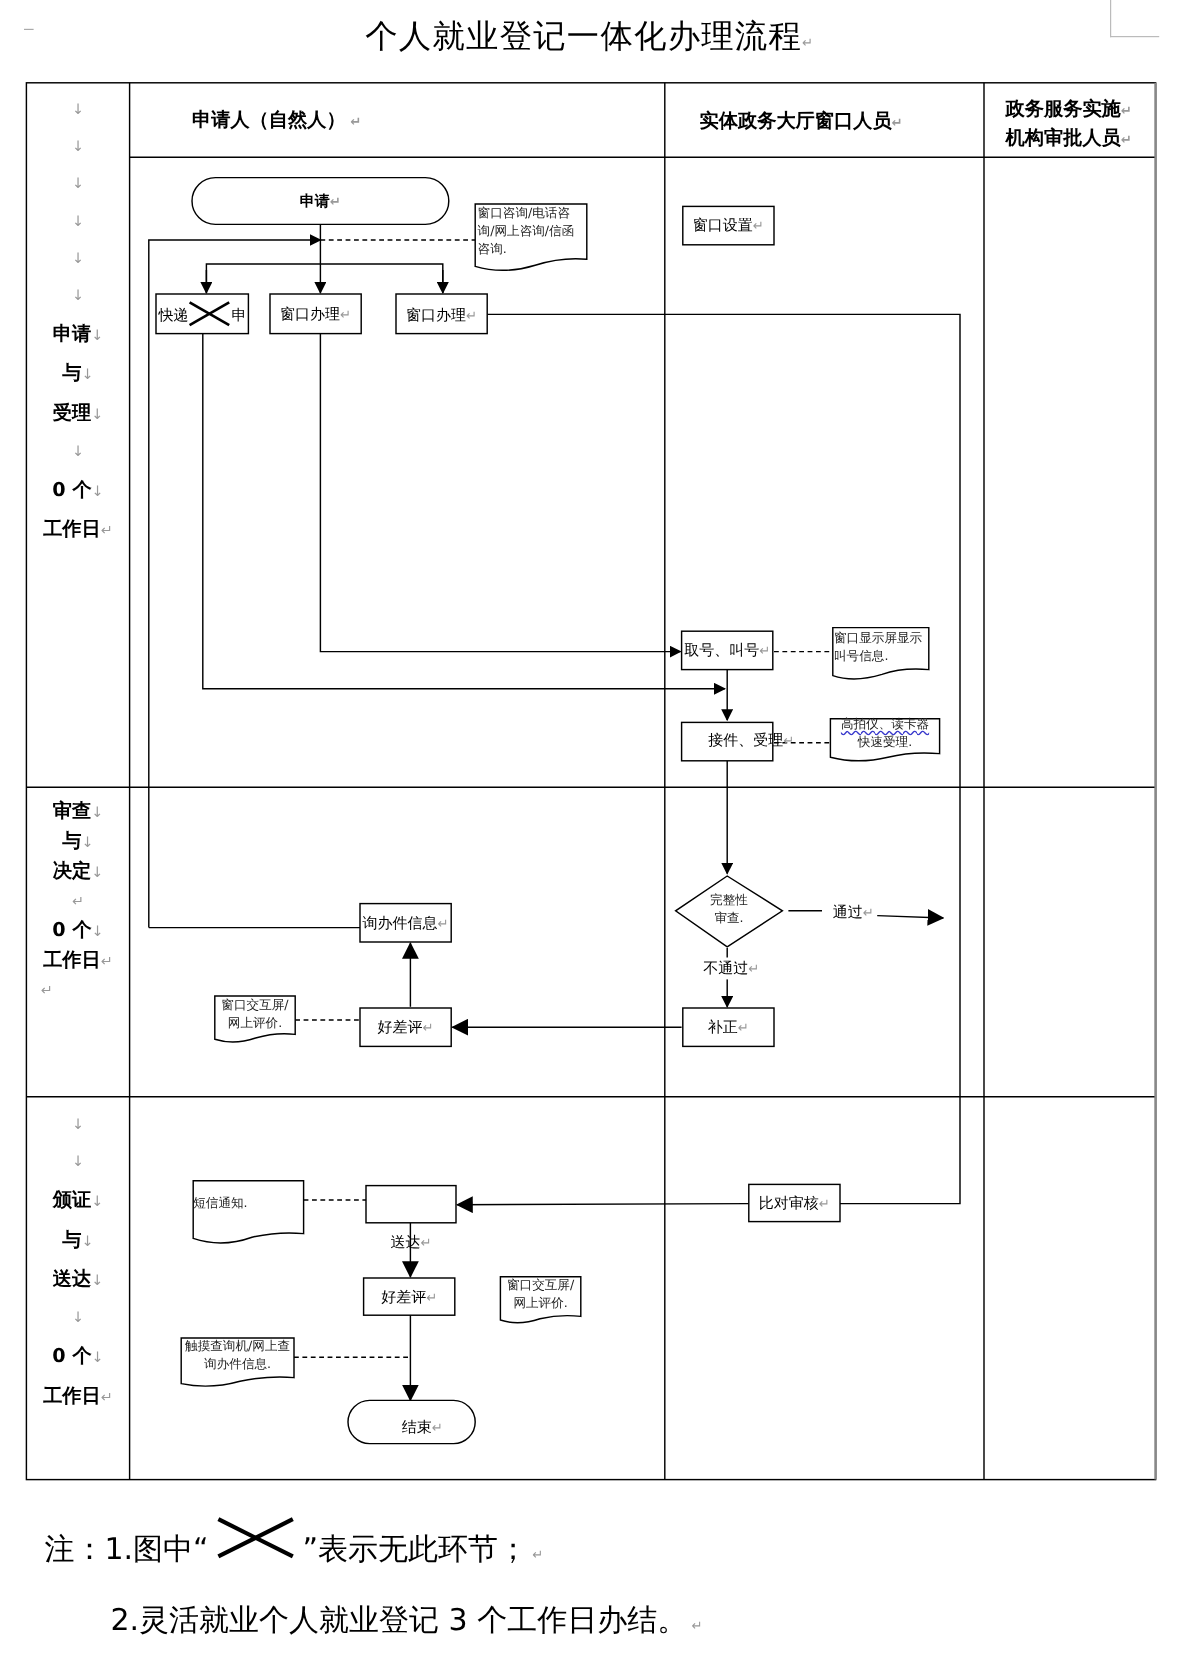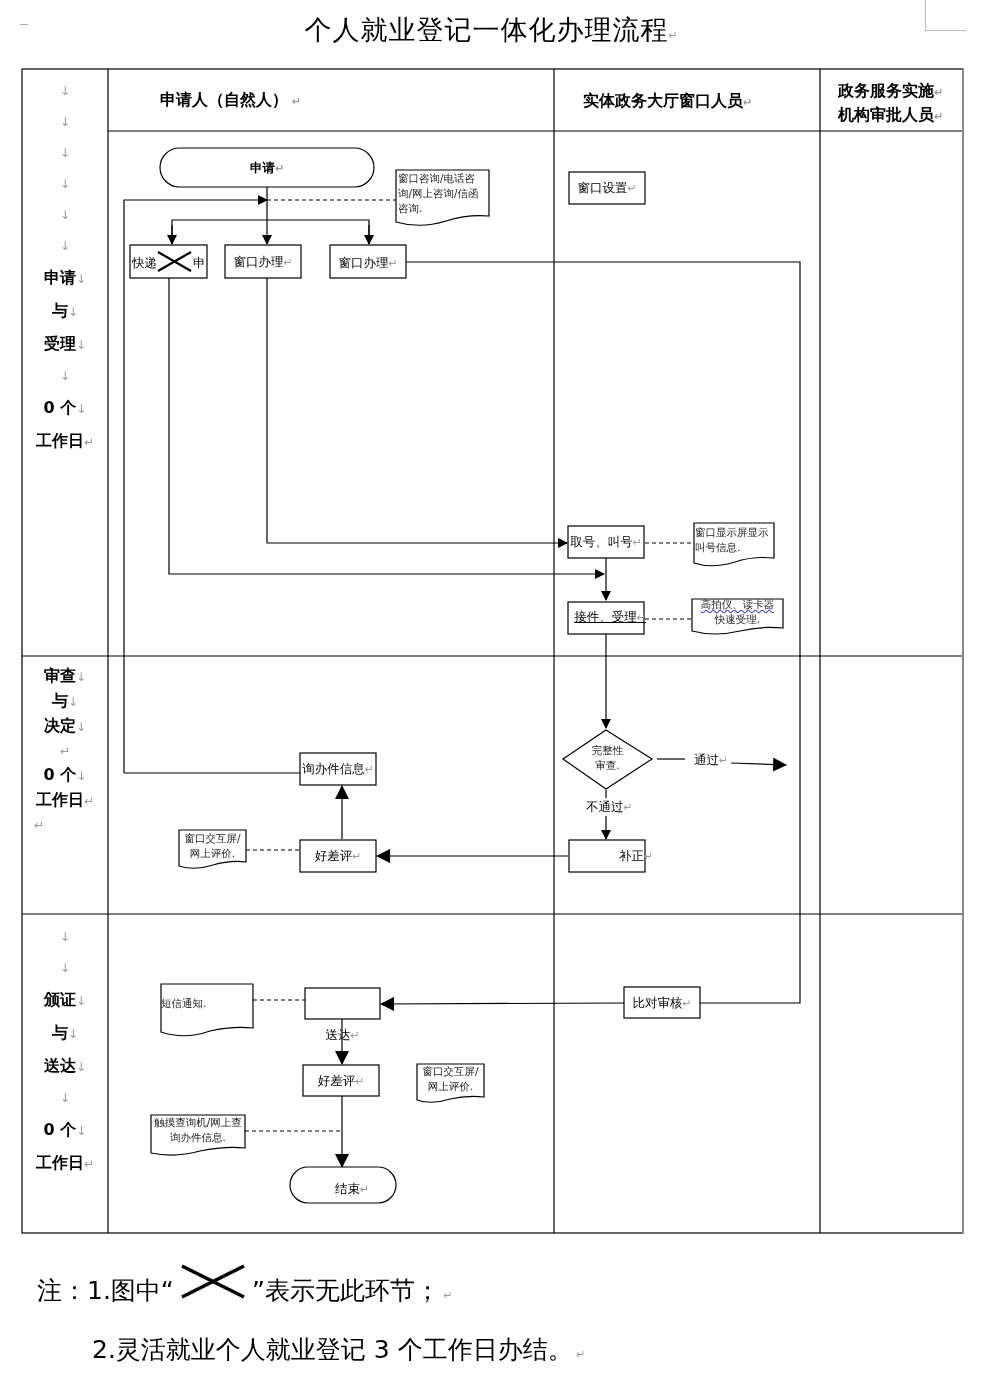--- a/index.html
+++ b/index.html
@@ -168,33 +168,33 @@
 <div class="abs node-text" style="left:132px; top:255px;">快递</div>
 <div class="abs node-text" style="left:193px; top:255px;">申</div>
 <div class="abs node-text" style="left:225px; width:76px; top:254px;"><span>窗口办理</span><span class="mk">↵</span></div>
 <div class="abs node-text" style="left:330px; width:76px; top:255px;"><span>窗口办理</span><span class="mk">↵</span></div>
 
 <div class="abs node-text" style="left:568px; width:76px; top:534px;"><span>取号、叫号</span><span class="mk">↵</span></div>
 <div class="abs doc-text" style="left:695px; top:525px;">
   <div>窗口显示屏显示</div>
     <div>叫号信息.</div>
 </div>
-<div class="abs node-text" style="left:568px; width:84px; top:609px;text-decoration:underline;"><span>接件、受理</span><span class="mk">↵</span></div>
+<div class="abs node-text" style="left:584px; width:84px; top:609px;"><span>接件、受理</span><span class="mk">↵</span></div>
 <div class="abs doc-text" style="left:692px; width:91px; top:597px; text-align:center;">
   <div><span style="text-decoration:underline wavy #3a3acc;">高拍仪、读卡器</span></div>
     <div>快速受理.</div>
 </div>
 
 <div class="abs doc-text" style="left:563px; width:89px; top:743px; text-align:center;">
   <div>完整性</div>
     <div>审查.</div>
 </div>
 <div class="abs node-text" style="left:694px; top:752px;"><span>通过</span><span class="mk">↵</span></div>
 <div class="abs node-text" style="left:586px; top:799px; background:#fff;"><span>不通过</span><span class="mk">↵</span></div>
-<div class="abs node-text" style="left:569px; width:76px; top:848px;padding-left:29px;"><span>补正</span><span class="mk">↵</span></div>
+<div class="abs node-text" style="left:569px; width:76px; top:848px;"><span>补正</span><span class="mk">↵</span></div>
 <div class="abs node-text" style="left:300px; width:76px; top:761px;"><span>询办件信息</span><span class="mk">↵</span></div>
 <div class="abs node-text" style="left:300px; width:76px; top:848px;"><span>好差评</span><span class="mk">↵</span></div>
 <div class="abs doc-text" style="left:179px; width:67px; top:831px; text-align:center;">
   <div>窗口交互屏/</div>
     <div>网上评价.</div>
 </div>
 
 <div class="abs node-text" style="left:624px; width:76px; top:995px;"><span>比对审核</span><span class="mk">↵</span></div>
 <div class="abs node-text" style="left:305px; width:75px; top:996px;margin-top:31px;"><span>送达</span><span class="mk">↵</span></div>
 <div class="abs doc-text" style="left:161px; width:104px; top:996px; text-align:left;">短信通知.</div>

